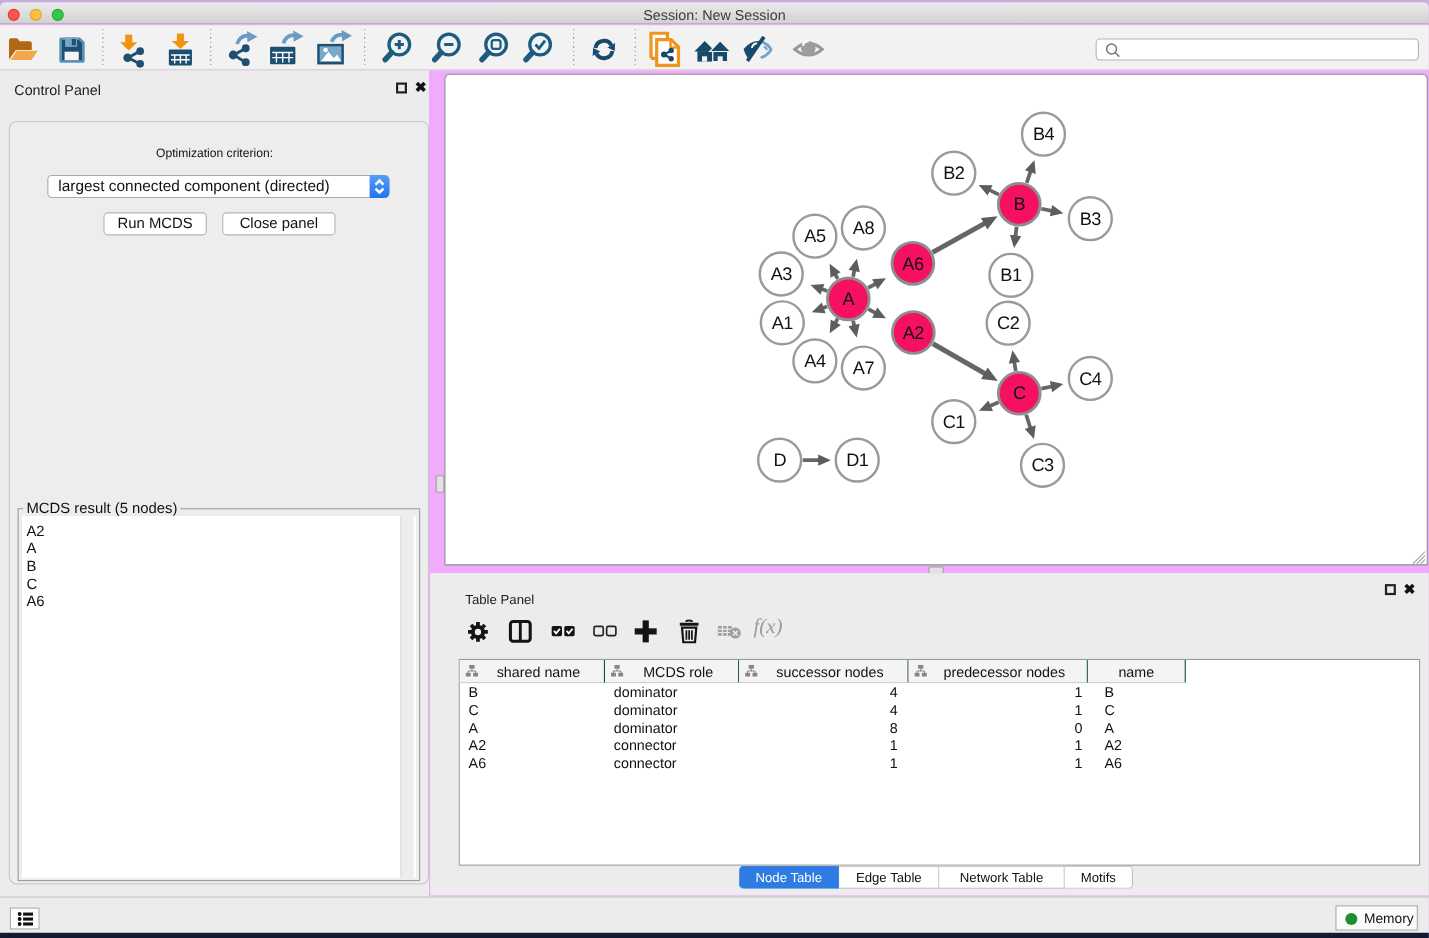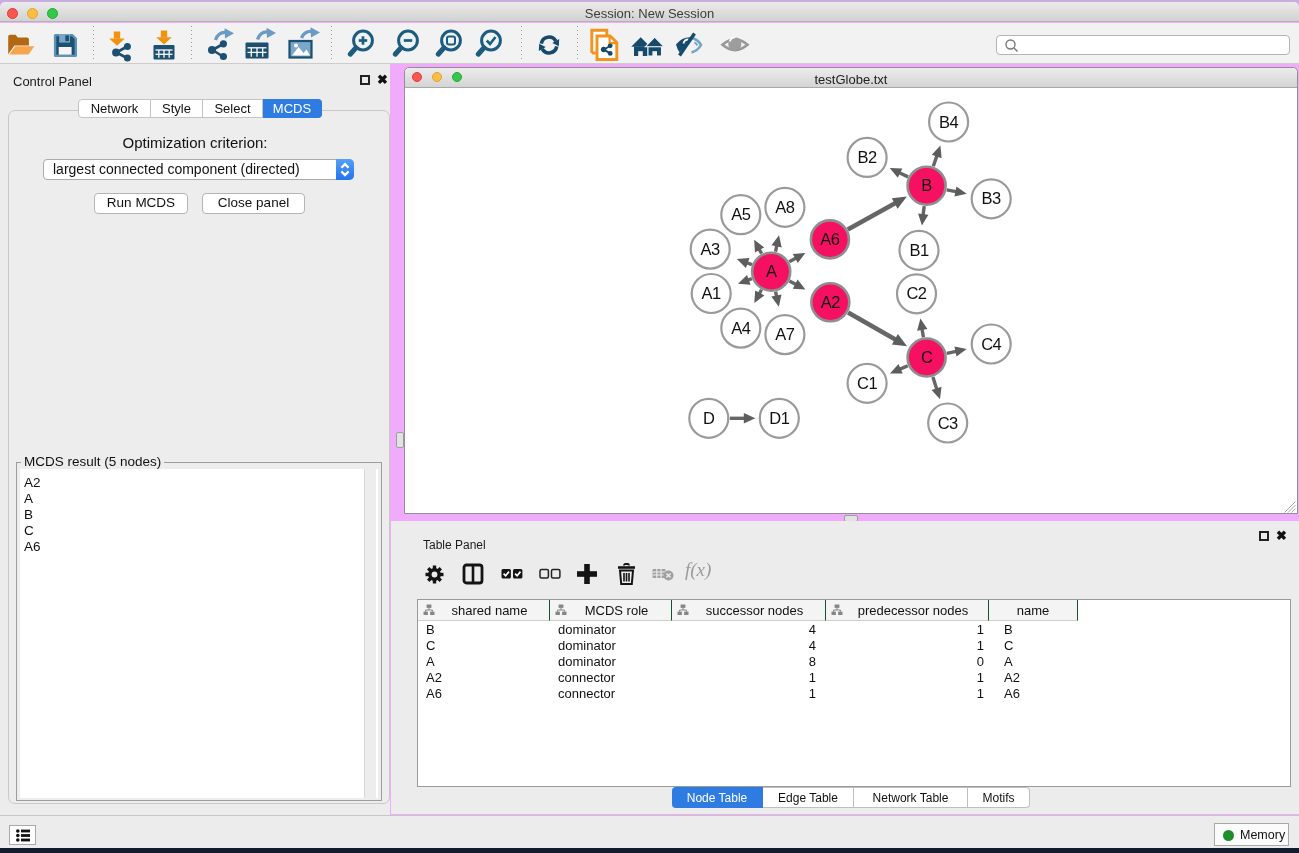--- a/index.html
+++ b/index.html
@@ -34,21 +34,21 @@
 #tabs { position:absolute; left:78px; top:35px; height:19px; display:flex;
   font-size:13px; }
 #tabs div { background:#fff; border:1px solid #c3c3c3; border-left:none;
   display:flex; align-items:center; justify-content:center; color:#111; }
 #tabs div:first-child { border-left:1px solid #c3c3c3; border-radius:4px 0 0 4px; }
 #tabs div.sel { background:#2e7ce1; color:#fff; border-color:#2e7ce1;
   border-radius:0 4px 4px 0; }
 #cpbox { position:absolute; left:8px; top:46px; width:382px; height:694px;
   background:#ededed; border:1px solid #c9c9c9; border-radius:7px; }
 #optlabel { position:absolute; left:0; top:70px; width:100%; text-align:center;
-  font-size:15px; color:#111; }
+  font-size:11px; color:#111; }
 #dropdown { position:absolute; left:43px; top:95px; width:311px; height:21px;
   background:#fff; border:1px solid #ababab; border-radius:4px;
   font-size:14px; color:#111; line-height:18px; padding-left:9px; }
 #ddbtn { position:absolute; right:-1px; top:-1px; width:18px; height:21px;
   background:linear-gradient(#55a0f5,#2273ef); border-radius:0 5px 5px 0; }
 .btn { position:absolute; height:21px; background:#fff;
   border:1px solid #b5b5b5; border-radius:4px; font-size:13.5px; color:#111;
   text-align:center; line-height:17px; }
 #fieldset { position:absolute; left:16px; top:398px; width:366px; height:339px;
   border:1px solid #9d9d9d; }
@@ -247,26 +247,20 @@
           <line x1="10" y1="10" x2="13.5" y2="13.5" stroke="#777" stroke-width="1.4"></line>
         </svg>
       </div>
   </div>
 
   <div id="cpanel">
     <div class="ptitle">Control Panel</div>
     <div class="wicon" style="left:360px"></div>
     <div class="xicon" style="left:377px">✖</div>
     <div id="cpbox"></div>
-    <div id="tabs">
-      <div style="width:73px">Network</div>
-      <div style="width:52px">Style</div>
-      <div style="width:60px">Select</div>
-      <div class="sel" style="width:59px">MCDS</div>
-    </div>
     <div id="optlabel">Optimization criterion:</div>
     <div id="dropdown">largest connected component (directed)
       <div id="ddbtn"><svg width="18" height="21">
             <path d="M5.4 8.8 L9 5.2 L12.6 8.8" stroke="#fff" stroke-width="2.3" fill="none"></path>
             <path d="M5.4 12.4 L9 16 L12.6 12.4" stroke="#fff" stroke-width="2.3" fill="none"></path>
           </svg></div>
     </div>
     <div class="btn" style="left:94px; top:129px; width:94px;">Run MCDS</div>
     <div class="btn" style="left:202px; top:129px; width:103px;">Close panel</div>
     <div id="fieldset">
@@ -276,26 +270,20 @@
         <div class="it">A2</div>
           <div class="it">A</div>
           <div class="it">B</div>
         <div class="it">C</div>
           <div class="it">A6</div>
       </div>
     </div>
   </div>
 
   <div id="netframe">
-    <div id="nettitle">
-      <div class="tl t1" style="left:7px;top:4px;width:10px;height:10px;background:#fc5650;border:1px solid #dd3d36;"></div>
-      <div class="tl t2" style="left:27px;top:4px;width:10px;height:10px;background:#fdbd3f;border:1px solid #dea432;"></div>
-      <div class="tl t3" style="left:47px;top:4px;width:10px;height:10px;background:#34c84a;border:1px solid #24a834;"></div>
-      <div class="tx">testGlobe.txt</div>
-    </div>
     <svg width="12" height="12" style="position:absolute;right:1px;bottom:0">
       <line x1="0.5" y1="11.5" x2="11.5" y2="0.5" stroke="#a8a8a8" stroke-width="1"></line>
       <line x1="4" y1="11.5" x2="11.5" y2="4" stroke="#a8a8a8" stroke-width="1"></line>
       <line x1="7.5" y1="11.5" x2="11.5" y2="7.5" stroke="#a8a8a8" stroke-width="1"></line>
     </svg>
   </div>
   <svg width="892" height="424" viewBox="0 0 892 424" style="position:absolute;left:406px;top:86px;" font-family="'Liberation Sans',sans-serif">
       <line x1="345.9" y1="190.7" x2="340.9" y2="192.5" stroke="#666" stroke-width="3.4"></line>
       <polygon points="332.0,195.8 341.0,187.0 344.6,196.7" fill="#5d5d5d"></polygon>
       <line x1="346.0" y1="176.6" x2="339.8" y2="174.3" stroke="#666" stroke-width="3.4"></line>

